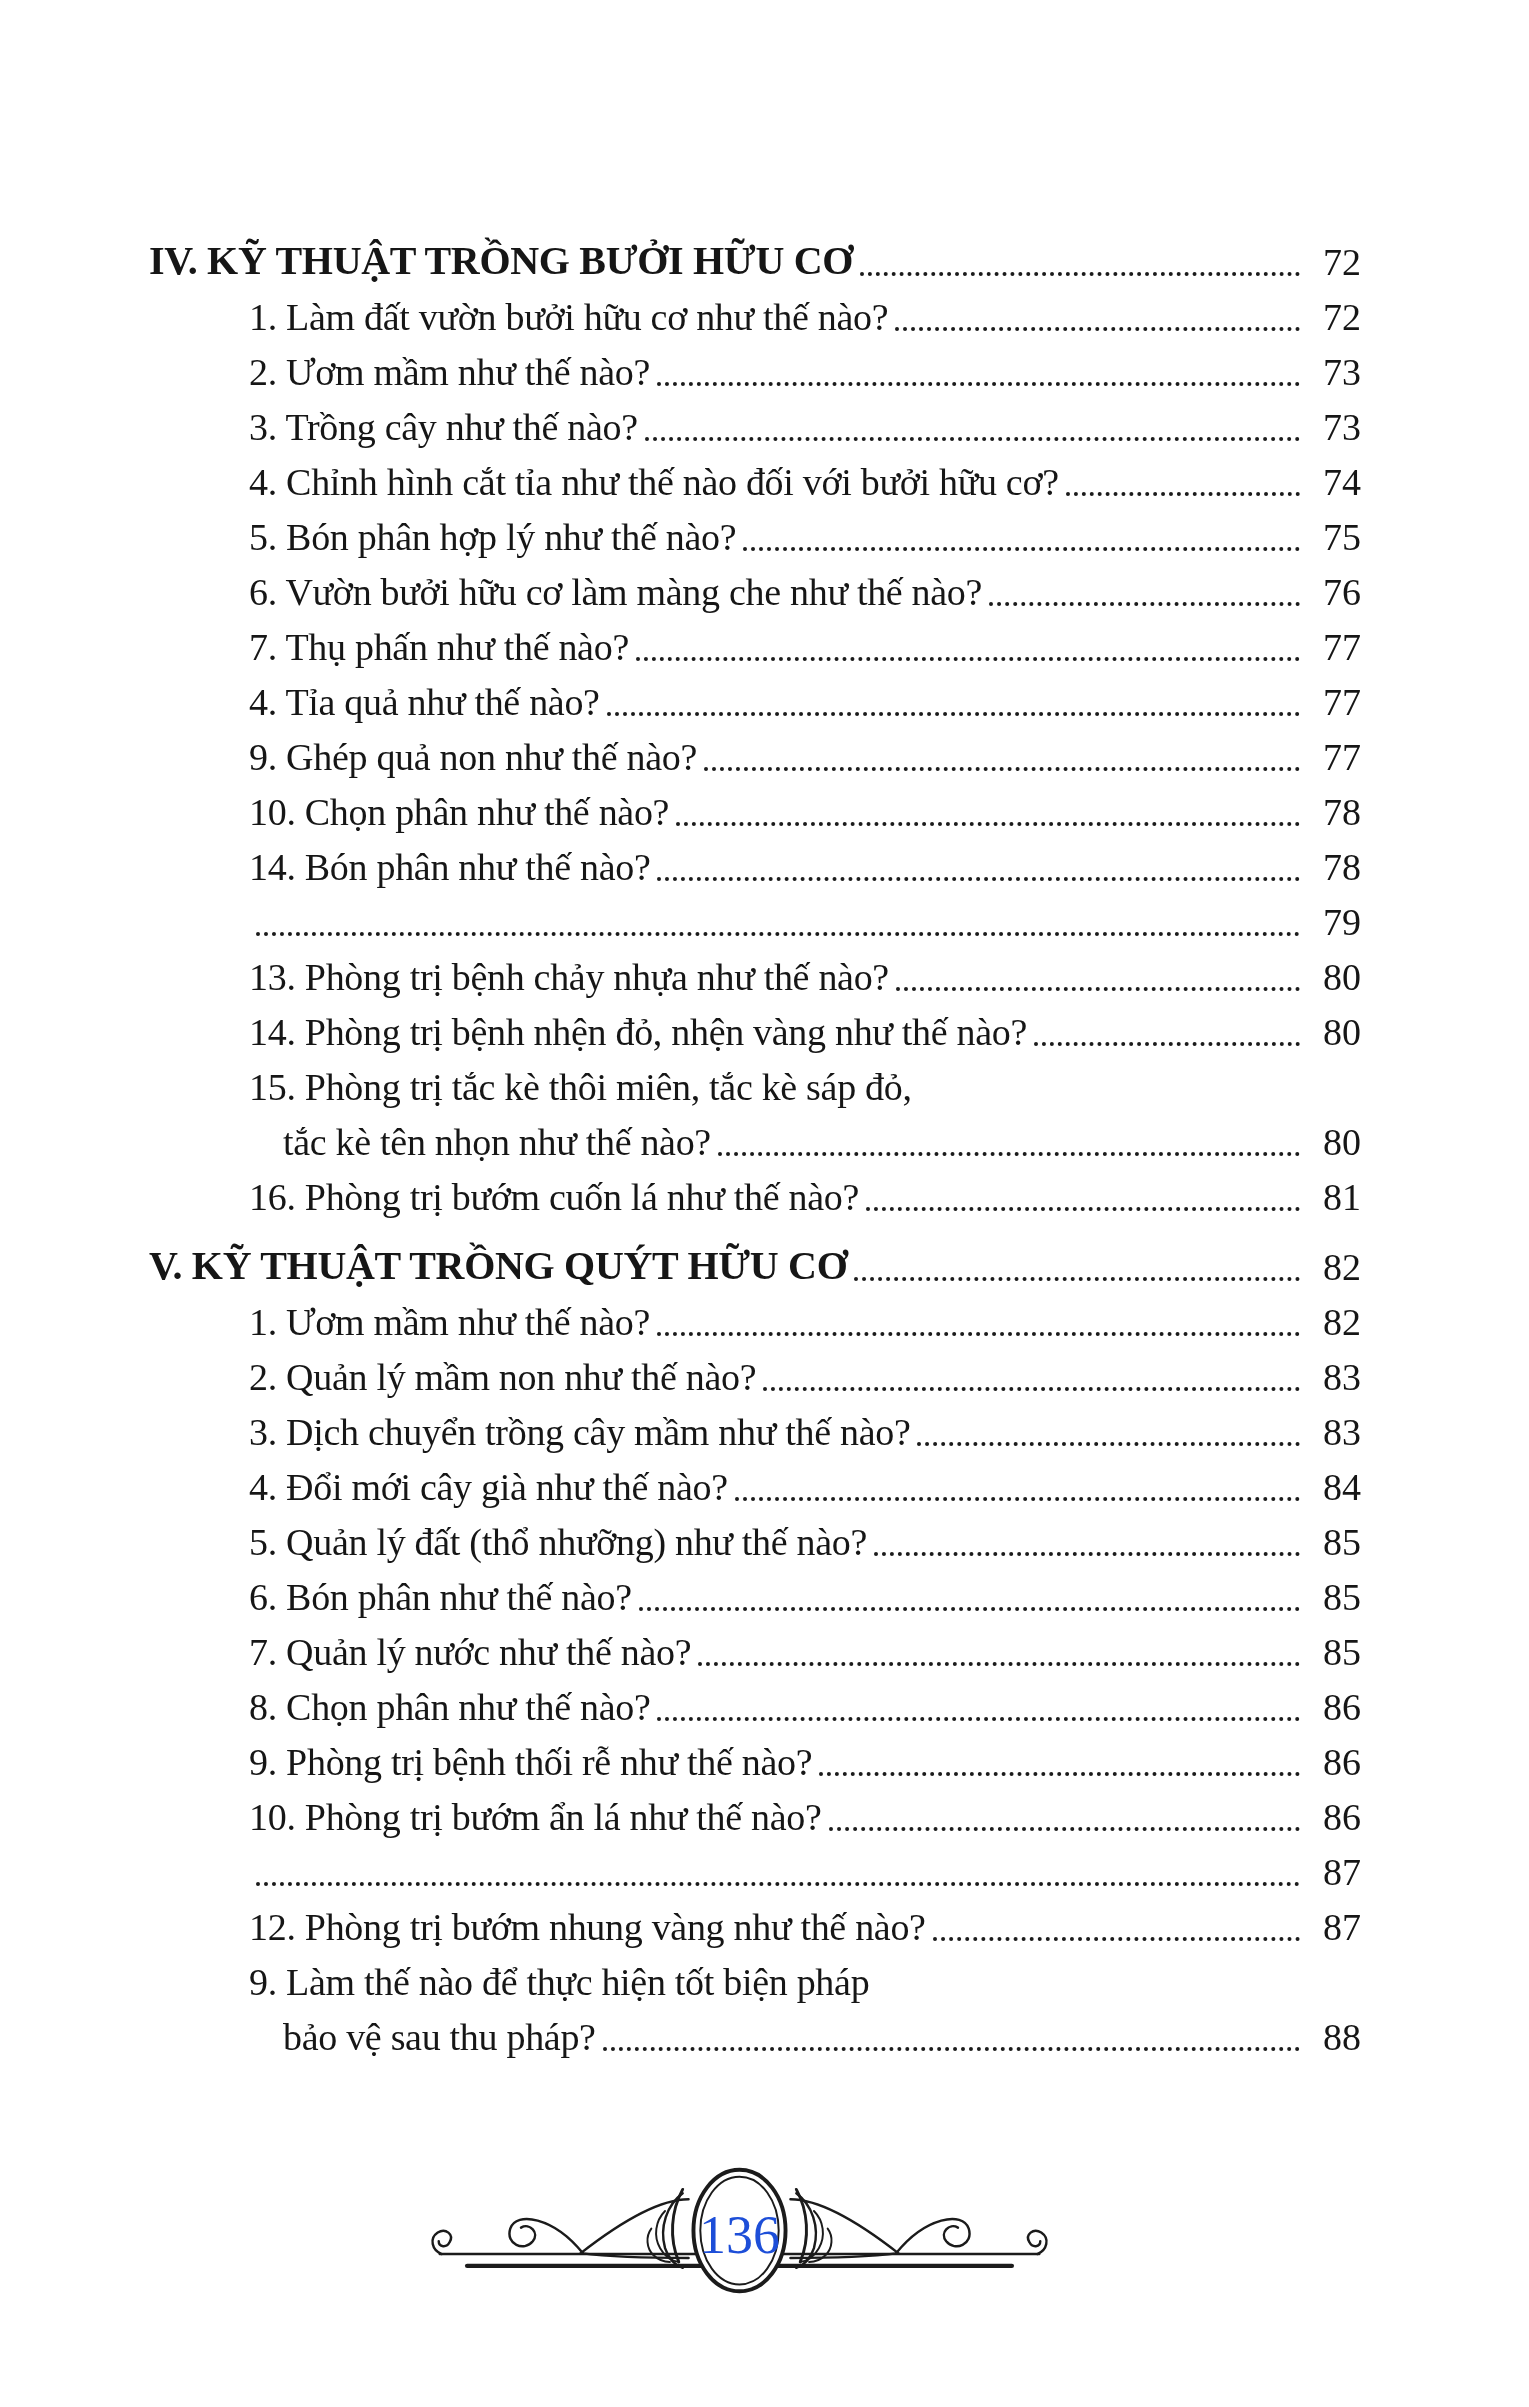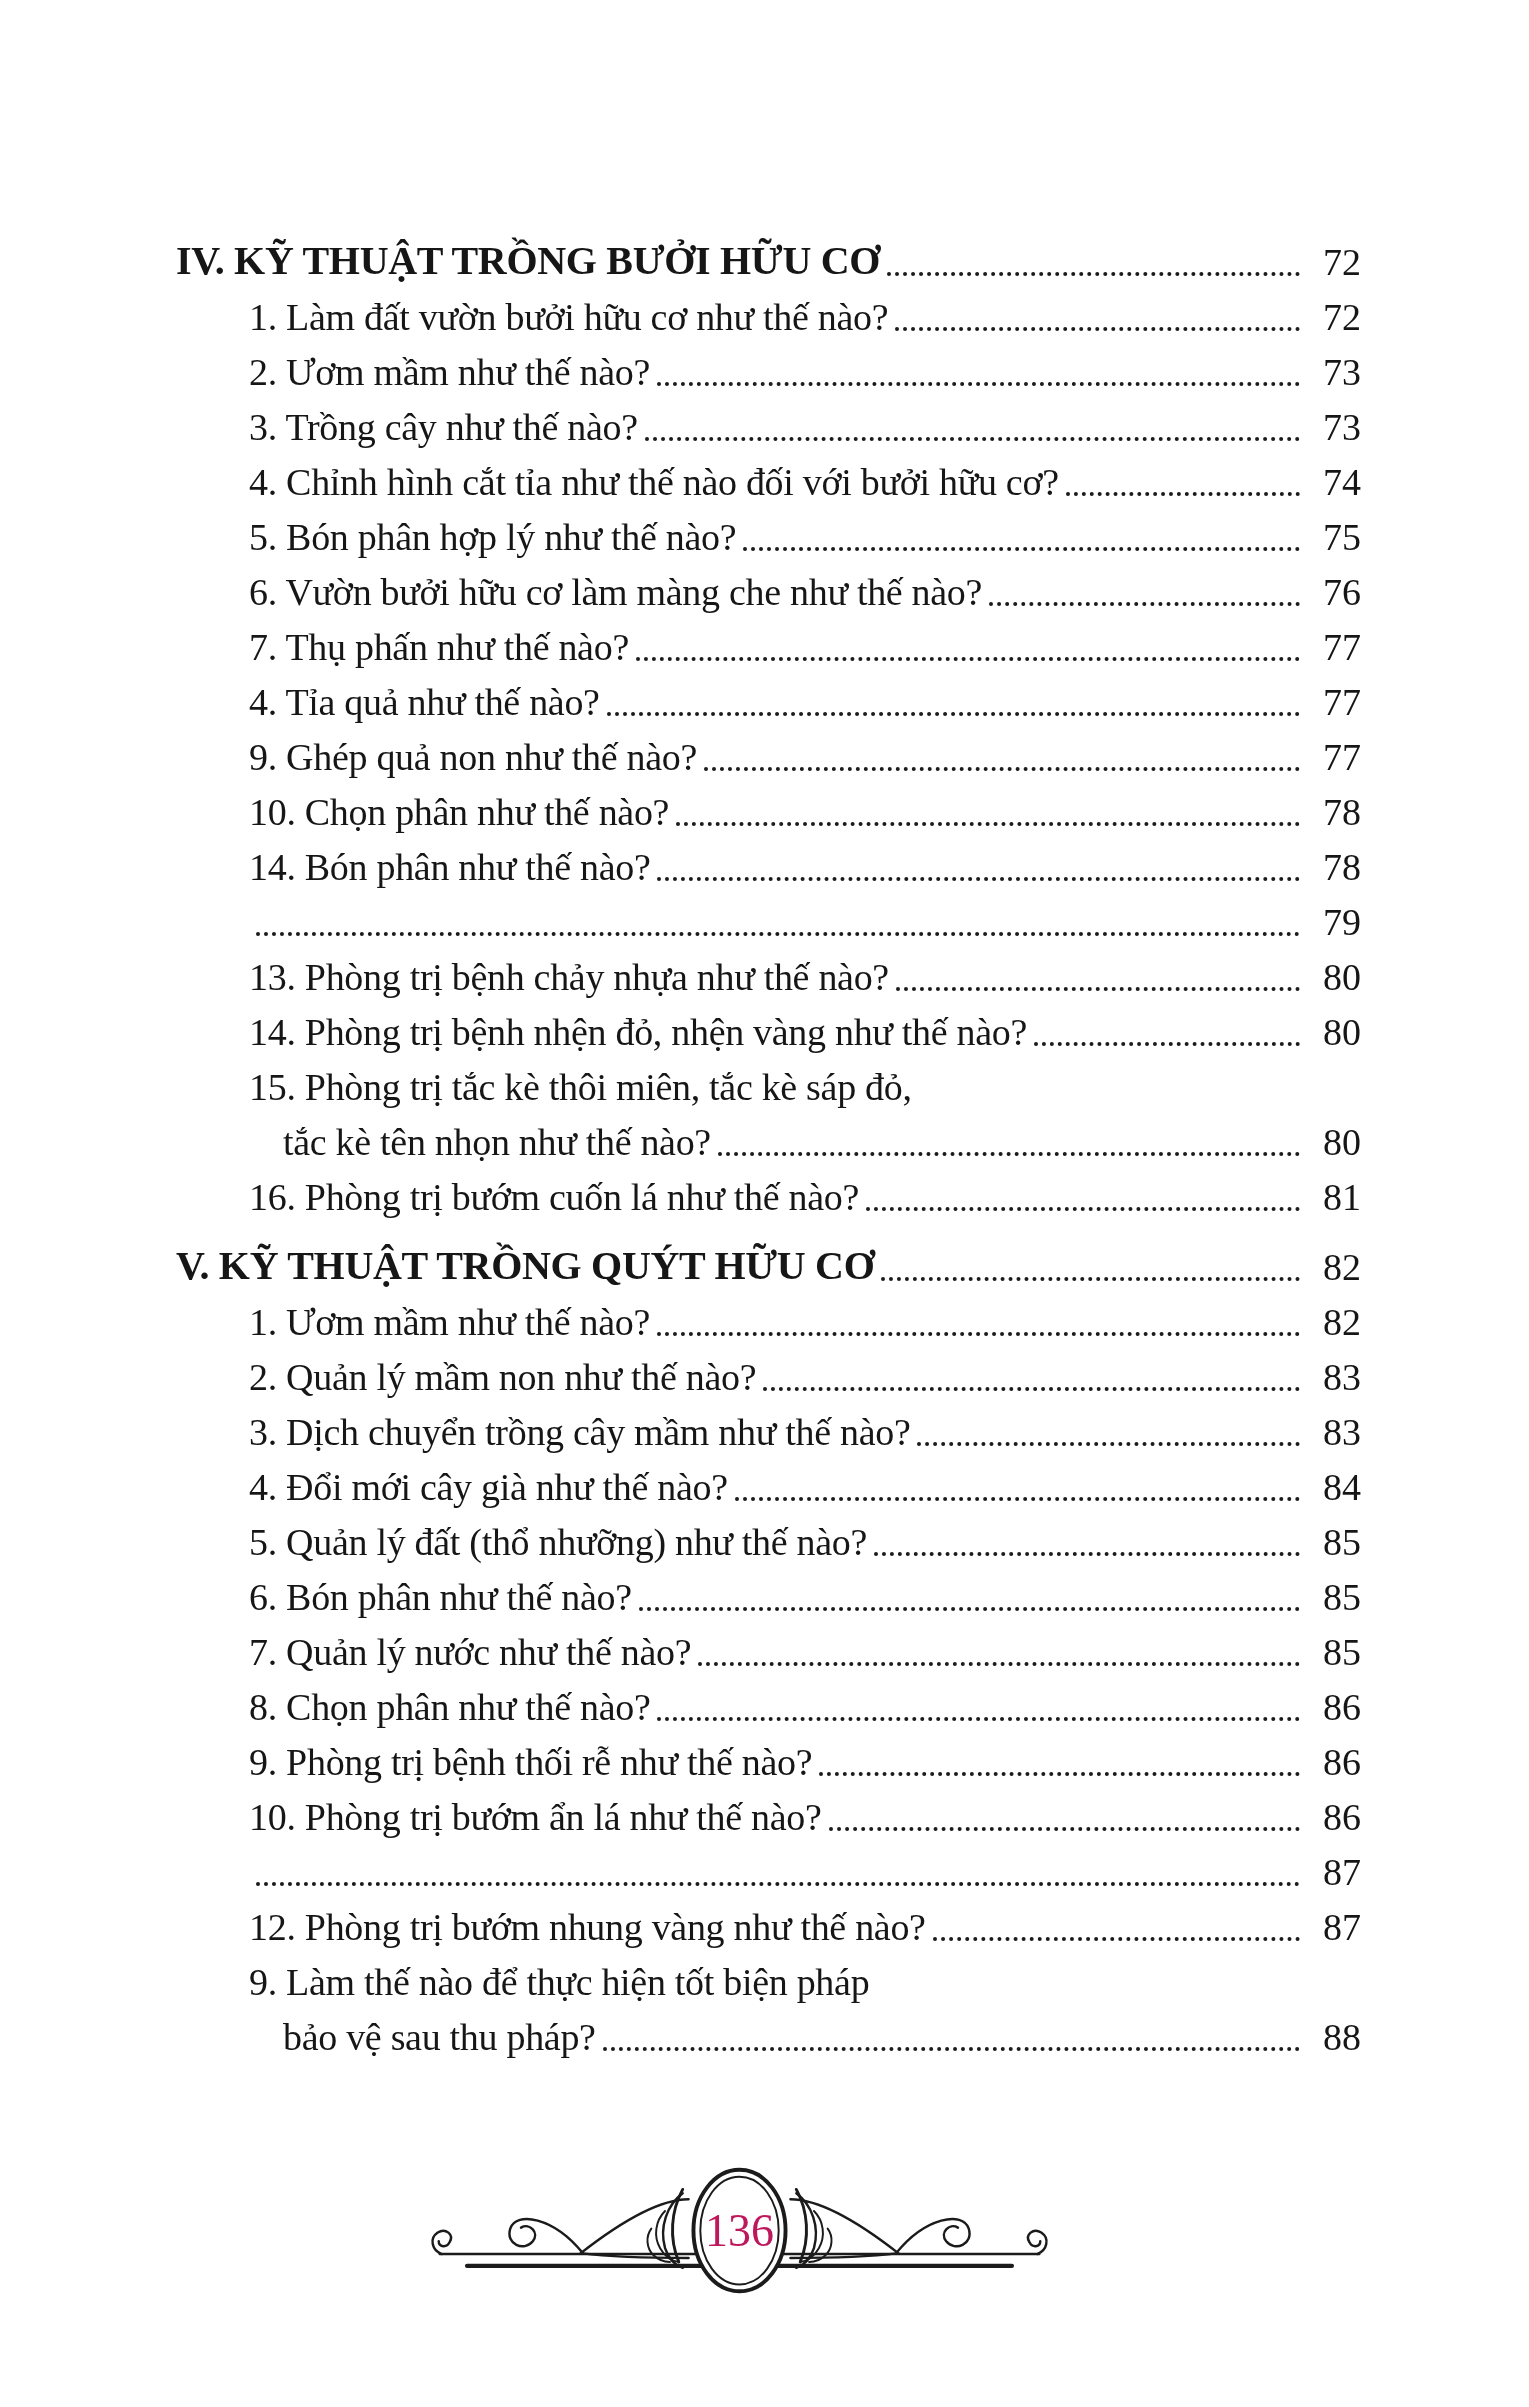--- a/index.html
+++ b/index.html
@@ -23,21 +23,20 @@
   }
   .toc-row {
     display: flex;
     align-items: flex-end;
     height: 55px;
     white-space: nowrap;
   }
   .toc-row.section {
     font-weight: bold;
     font-size: 40px;
-    margin-left: 27px;
   }
   .toc-row.section:not(:first-child) {
     margin-top: 15px;
   }
   .toc-row.item {
     font-size: 38px;
     padding-left: 100px;
   }
   .toc-row.item.cont {
     padding-left: 134px;
@@ -71,22 +70,22 @@
   .ornament svg {
     position: absolute;
     left: 0; top: 0;
     width: 100%; height: 100%;
   }
   .footer-num {
     position: absolute;
     left: 0; right: 0;
     top: 45px;
     text-align: center;
-    font-size: 46px;
-    color: #be185d;
+    font-size: 54px;
+    color: #1d4ed8;
   }
 </style>
 </head>
 <body>
 
 <div class="toc">
     <div class="toc-row section">
       <div class="label">IV. KỸ THUẬT TRỒNG BƯỞI HỮU CƠ</div>
       <div class="dots"></div>
       <div class="pg">72</div>

